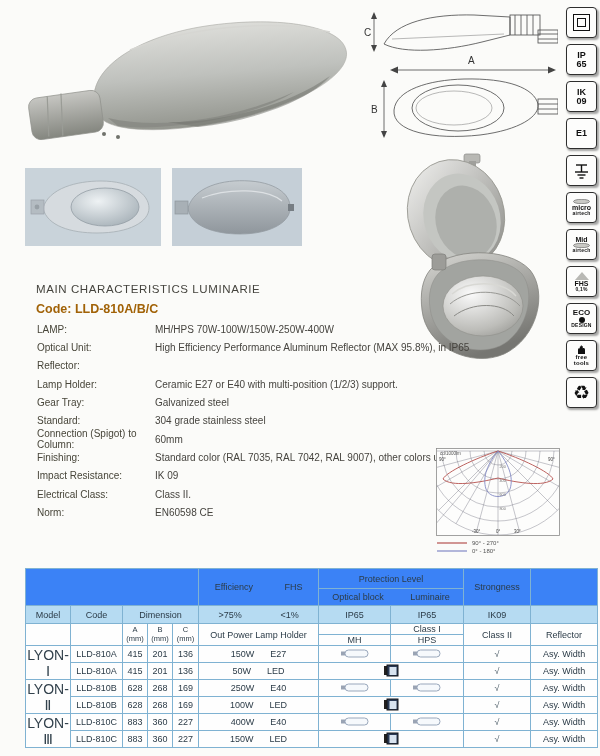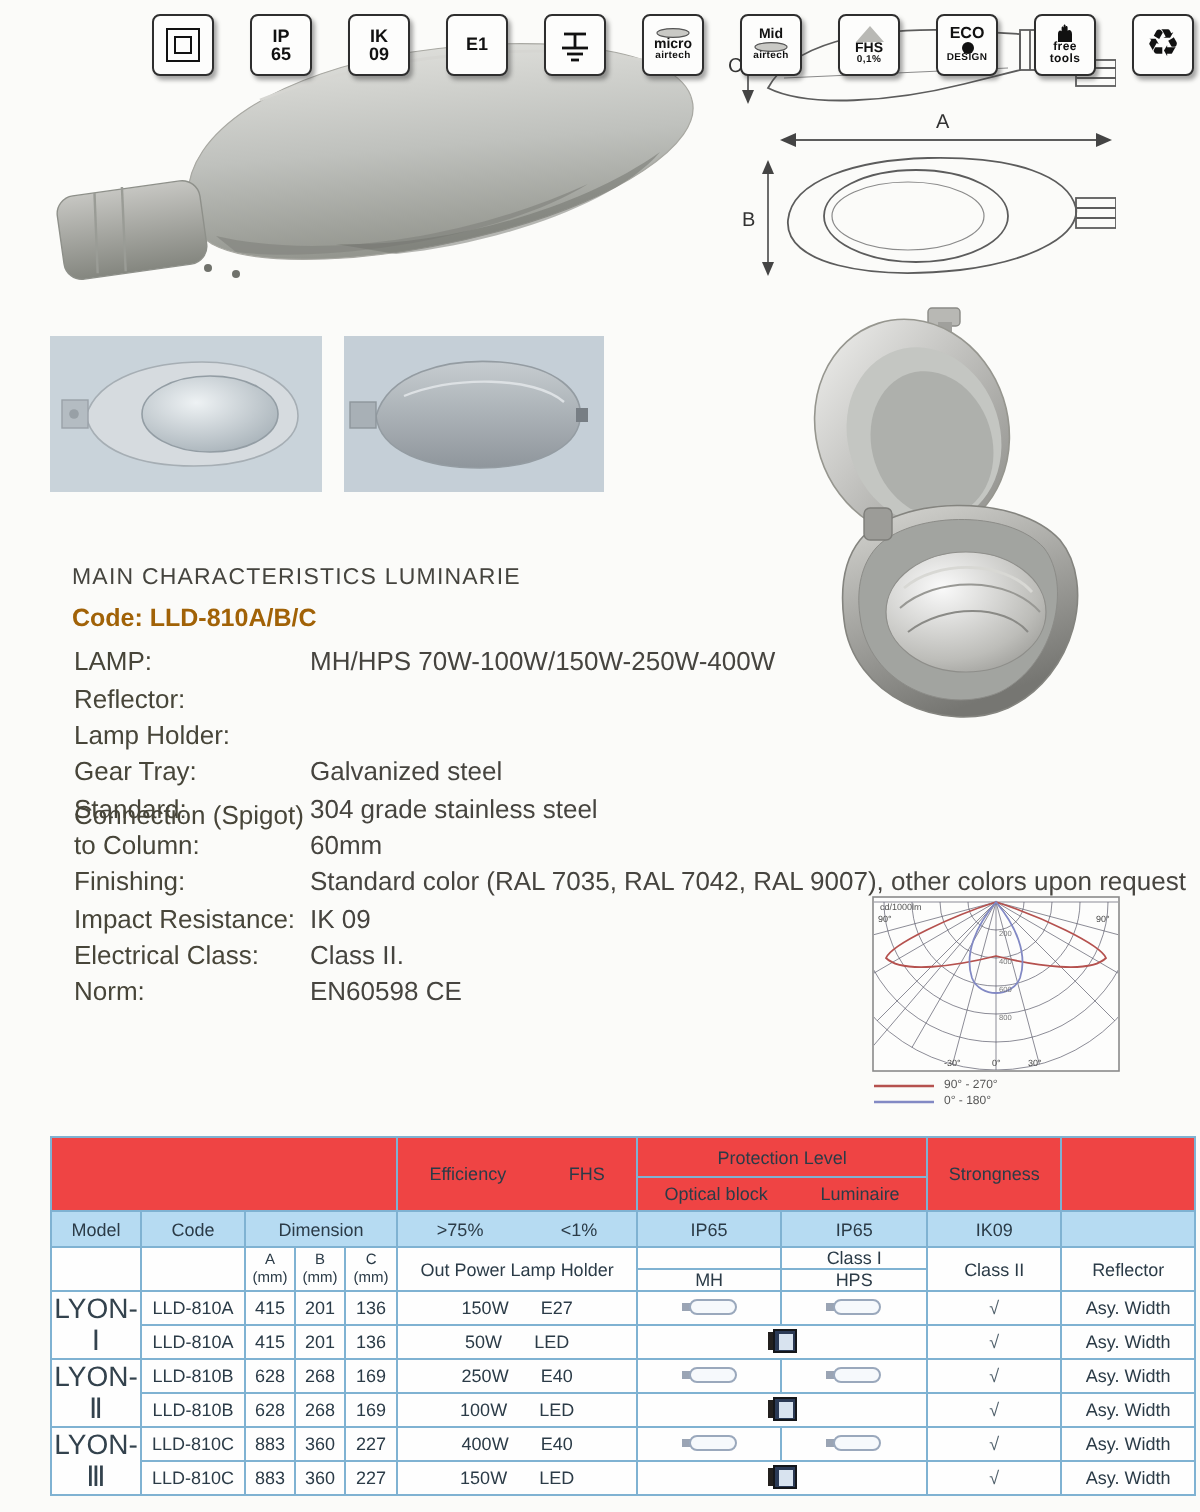--- a/index.html
+++ b/index.html
@@ -1,50 +1,50 @@
 <!DOCTYPE html>
 <html><head>
 <meta charset="utf-8">
 <style>
   html,body{margin:0;padding:0;background:#e9e9e7;}
   body{font-family:"Liberation Sans","DejaVu Sans",sans-serif;}
   #page{position:relative;width:600px;height:756px;background:#fbfbf9;overflow:hidden;margin:0 auto;}
   .abs{position:absolute;}
 
   
-  #rail{position:absolute;right:3px;top:7px;display:flex;gap:18px;}
+  #rail{position:absolute;right:3px;top:7px;display:flex;flex-direction:column;gap:6px;}
   .badge{width:29px;height:29px;background:#fdfdfc;border:1px solid #2e2e2e;border-radius:4px;
          box-shadow:1.5px 2px 2px rgba(60,60,60,.45);display:flex;flex-direction:column;
          align-items:center;justify-content:center;line-height:1;color:#111;text-align:center;}
   .badge .b-big{font-size:9px;font-weight:bold;}
   .badge .b-mid{font-size:7px;font-weight:bold;}
   .badge .b-sm{font-size:5px;font-weight:bold;letter-spacing:.2px;}
   .badge .b-glyph{font-size:19px;font-family:"DejaVu Sans",sans-serif;}
   .sq-outer{width:15px;height:15px;border:1.6px solid #111;display:flex;align-items:center;justify-content:center;}
   .sq-inner{width:7px;height:7px;border:1.6px solid #111;}
 
   
   #sec-title{left:36px;top:283px;font-size:11.5px;letter-spacing:.6px;color:#45443e;}
   #code-line{left:36px;top:302px;font-size:12.5px;font-weight:bold;color:#a16207;}
   #specs{left:37px;top:320px;width:525px;}
-  .spec-row{height:18.35px;display:flex;align-items:flex-end;font-size:13px;color:#474539;}
+  .spec-row{height:18.35px;display:flex;align-items:center;font-size:10px;color:#474539;}
   .spec-label{width:118px;flex:0 0 118px;}
   .spec-value{color:#46443f;white-space:nowrap;}
 
   
   #photometry{left:436px;top:448px;}
   #pm-legend{left:437px;top:539px;font-size:6px;color:#555;}
   .leg-row{display:flex;align-items:center;gap:5px;height:8px;}
 
   
   #spec-table-wrap{left:25px;top:568px;}
   table{border-collapse:collapse;table-layout:fixed;width:572px;}
   td{border:1px solid #7fb2d2;padding:0;font-size:9px;color:#2b3b47;text-align:center;
      vertical-align:middle;overflow:hidden;background:#fefefe;}
-  .hdark{background:#ef4444;}
+  .hdark{background:#3b82f6;}
   .hlight{background:#b6dbf2;}
   .split{display:flex;justify-content:space-around;width:100%;}
   .pairgap{display:flex;justify-content:center;gap:16px;align-items:center;width:100%;}
   .abc div{font-size:7.5px;line-height:1.15;}
   .modelcell{font-size:14px;color:#33424d;}
   .check{color:#51616c;font-size:9px;}
 
   svg text{font-family:"Liberation Sans","DejaVu Sans",sans-serif;}
 </style>
 </head>
@@ -180,24 +180,29 @@
 
   <div class="abs" id="sec-title">MAIN CHARACTERISTICS LUMINARIE</div>
   <div class="abs" id="code-line">Code: LLD-810A/B/C</div>
 
   <div class="abs" id="specs">
     <div class="spec-row">
         <span class="spec-label">LAMP:</span>
         <span class="spec-value">MH/HPS 70W-100W/150W-250W-400W</span>
       </div>
     <div class="spec-row">
+        <span class="spec-label">Optical Unit:</span>
+        <span class="spec-value">High Efficiency Performance Aluminum Reflector (MAX 95.8%), in IP65</span>
+      </div>
+    <div class="spec-row">
         <span class="spec-label">Reflector:</span>
       </div>
     <div class="spec-row">
         <span class="spec-label">Lamp Holder:</span>
+        <span class="spec-value">Ceramic E27 or E40 with multi-position (1/2/3) support.</span>
       </div>
     <div class="spec-row">
         <span class="spec-label">Gear Tray:</span>
         <span class="spec-value">Galvanized steel</span>
       </div>
     <div class="spec-row">
         <span class="spec-label">Standard:</span>
         <span class="spec-value">304 grade stainless steel</span>
       </div>
     <div class="spec-row">

